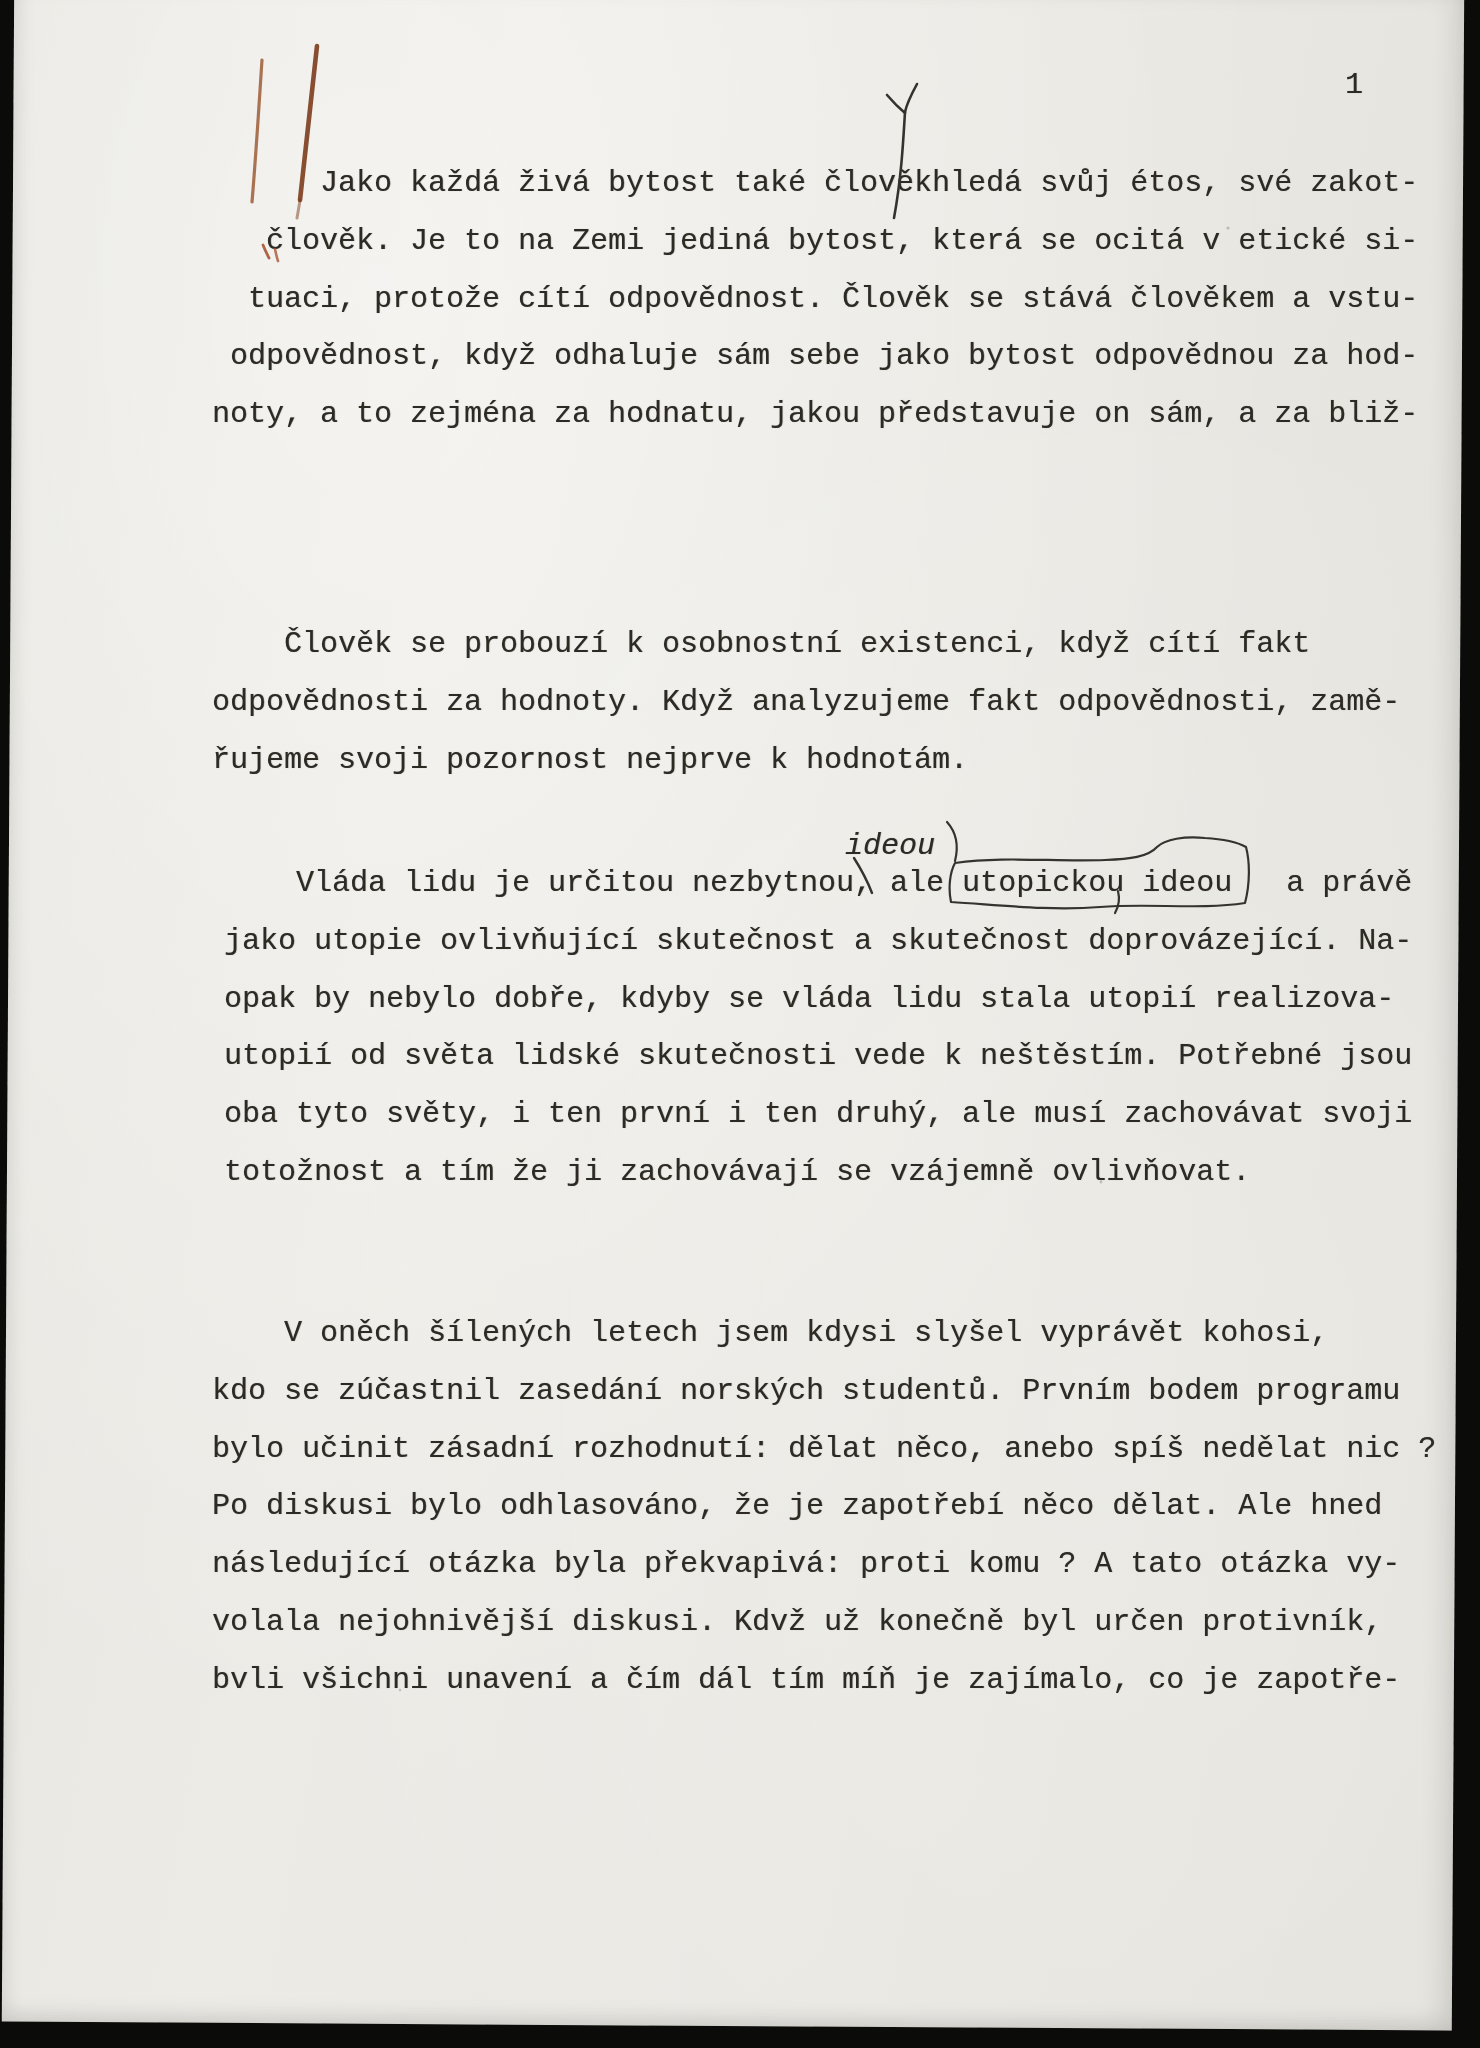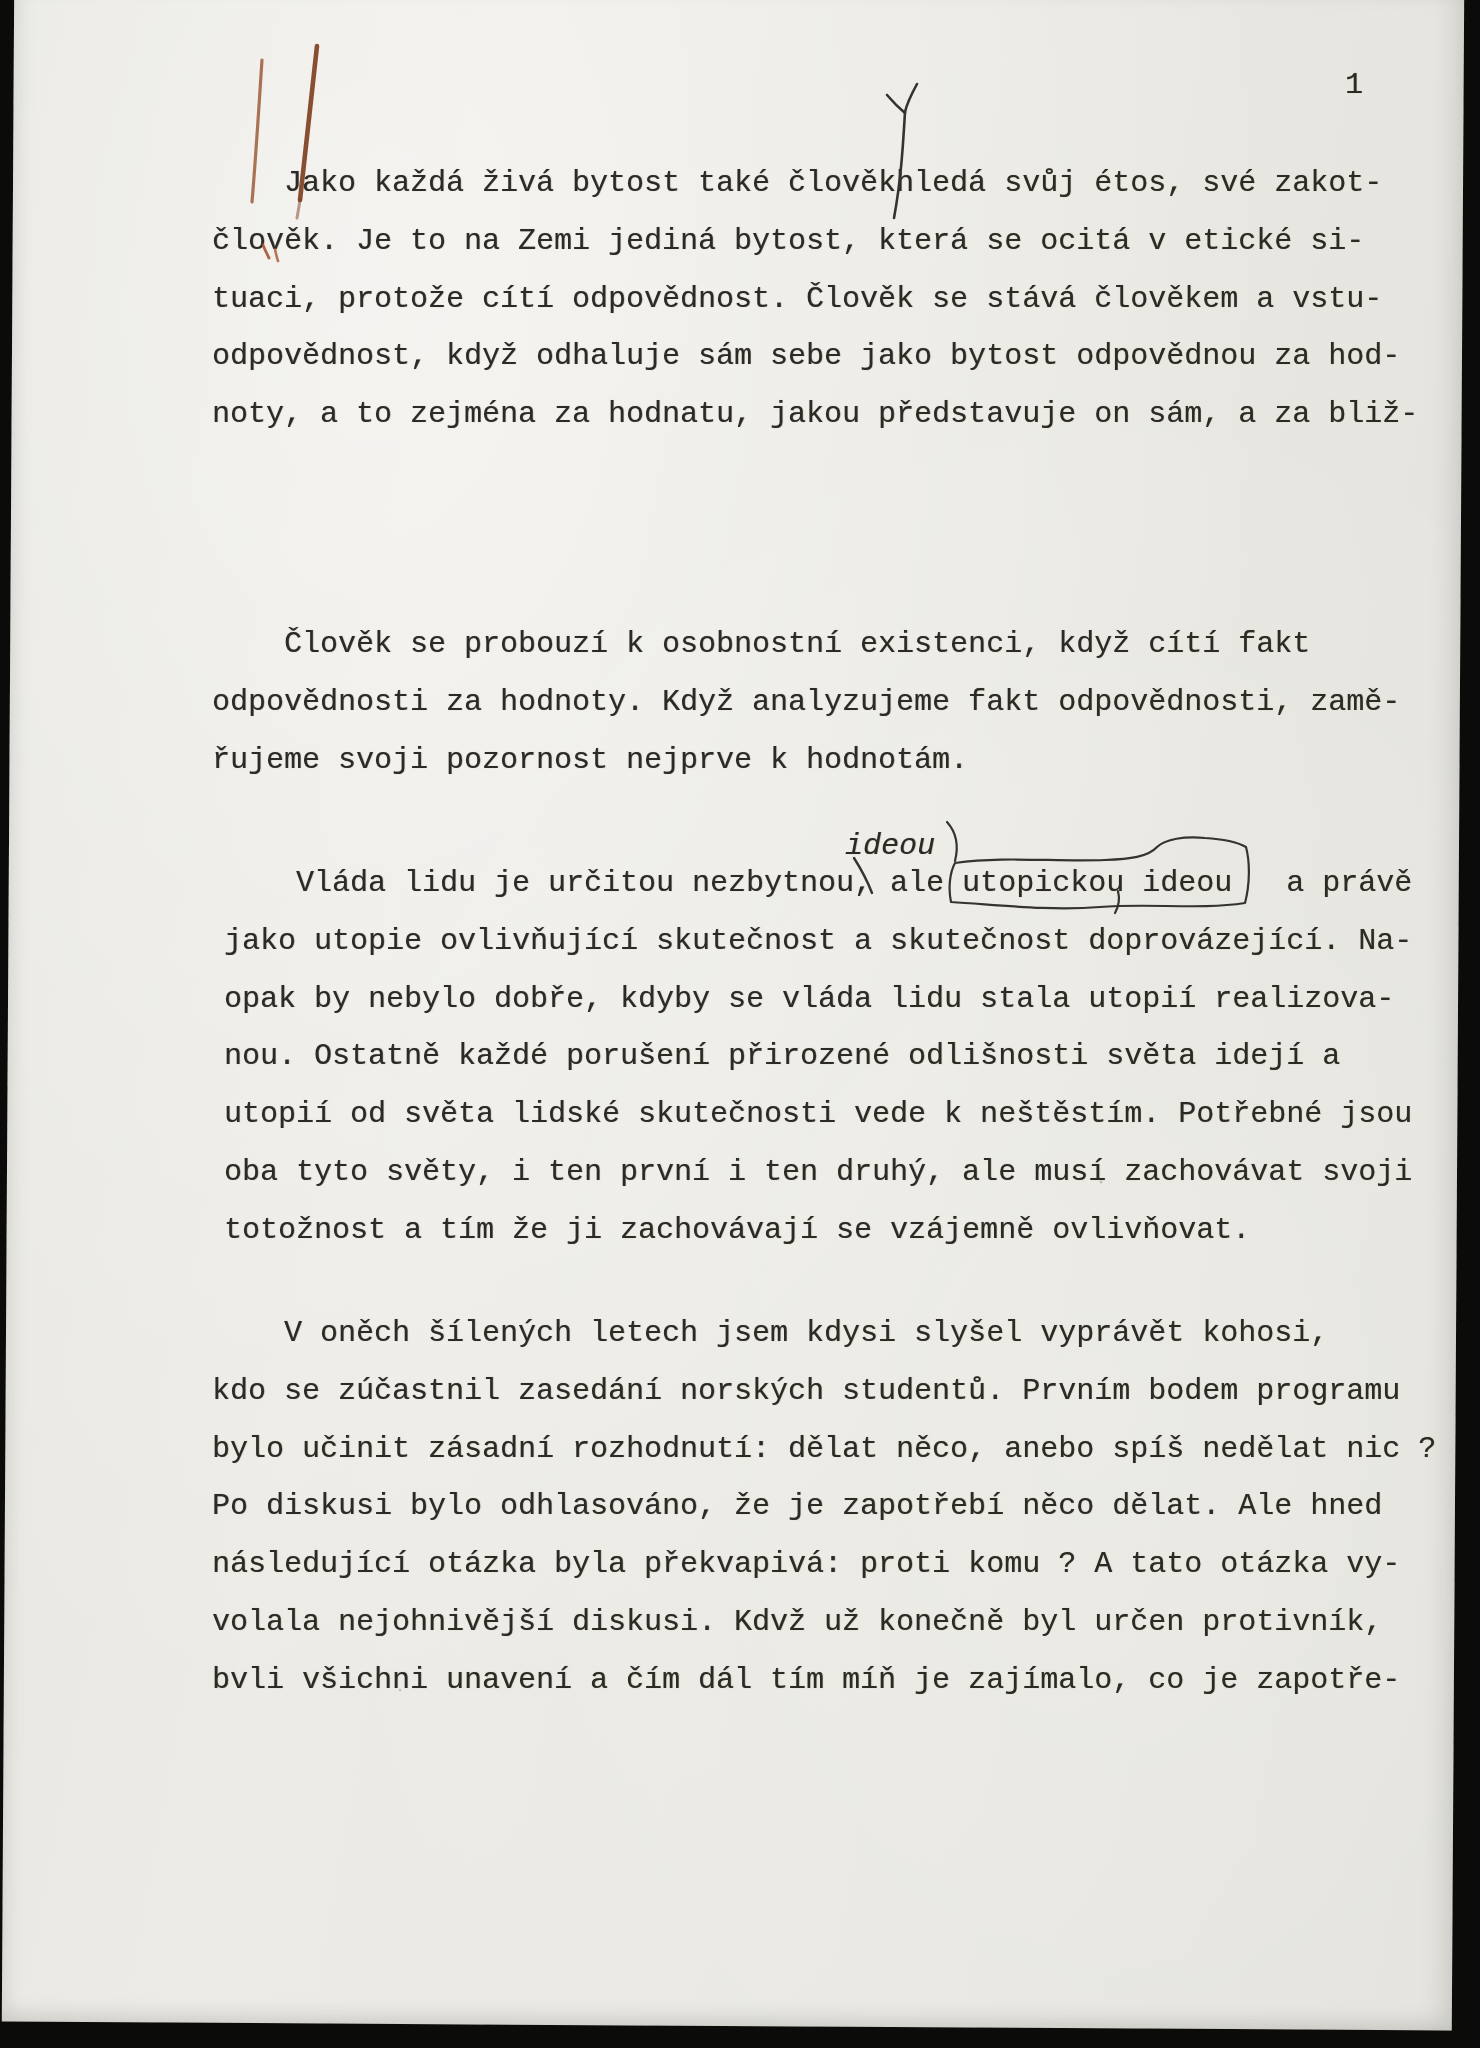--- a/index.html
+++ b/index.html
@@ -15,21 +15,21 @@
       radial-gradient(ellipse at 25% 15%, rgba(255,255,255,.45), rgba(255,255,255,0) 60%),
       radial-gradient(ellipse at 75% 70%, rgba(255,255,255,.20), rgba(255,255,255,0) 55%),
       linear-gradient(100deg,#e6e5df,#edebe6 30%,#e9e8e2 60%,#e3e2dc);
     box-shadow: inset -14px 0 22px rgba(0,0,0,.07), inset 0 -12px 18px rgba(0,0,0,.06), inset 10px 0 16px rgba(0,0,0,.04);
     transform:rotate(0.35deg);
   }
   .ink{color:#2d2a24;text-shadow:0.4px 0.3px 0.7px rgba(45,42,36,.5);}
   .page-number{position:absolute;left:1345px;top:66px;font-size:30px;line-height:38px;}
   .para{position:absolute;left:212px;font-size:30px;line-height:57.8px;}
   .line{white-space:pre;}
-  .para-1{top:155px;}
+  .para-1{top:155px;text-align:right;}
   .para-2{top:616px;}
   .para-3{top:855px;margin-left:12px;}
   .para-4{top:1305px;}
   .inserted-word{position:absolute;left:845px;top:827px;font-size:30px;line-height:38px;font-style:italic;}
   .annot{position:absolute;inset:0;pointer-events:none;}
 </style>
 </head>
 <body>
 
 <div class="scan">
@@ -48,21 +48,20 @@
   <div class="para para-2">
     <div class="line ink">    Člověk se probouzí k osobnostní existenci, když cítí fakt</div>
     <div class="line ink">odpovědnosti za hodnoty. Když analyzujeme fakt odpovědnosti, zamě-</div>
     <div class="line ink">řujeme svoji pozornost nejprve k hodnotám.</div>
   </div>
 
   <div class="para para-3">
     <div class="line ink">    Vláda lidu je určitou nezbytnou, ale utopickou ideou   a právě</div>
     <div class="line ink">jako utopie ovlivňující skutečnost a skutečnost doprovázející. Na-</div>
     <div class="line ink">opak by nebylo dobře, kdyby se vláda lidu stala utopií realizova-</div>
-    <div class="line ink">nou. Ostatně každé porušení přirozené odlišnosti světa idejí a</div>
     <div class="line ink">utopií od světa lidské skutečnosti vede k neštěstím. Potřebné jsou</div>
     <div class="line ink">oba tyto světy, i ten první i ten druhý, ale musí zachovávat svoji</div>
     <div class="line ink">totožnost a tím že ji zachovávají se vzájemně ovlivňovat.</div>
   </div>
 
   <div class="para para-4">
     <div class="line ink">    V oněch šílených letech jsem kdysi slyšel vyprávět kohosi,</div>
     <div class="line ink">kdo se zúčastnil zasedání norských studentů. Prvním bodem programu</div>
     <div class="line ink">bylo učinit zásadní rozhodnutí: dělat něco, anebo spíš nedělat nic ?</div>
     <div class="line ink">Po diskusi bylo odhlasováno, že je zapotřebí něco dělat. Ale hned</div>

